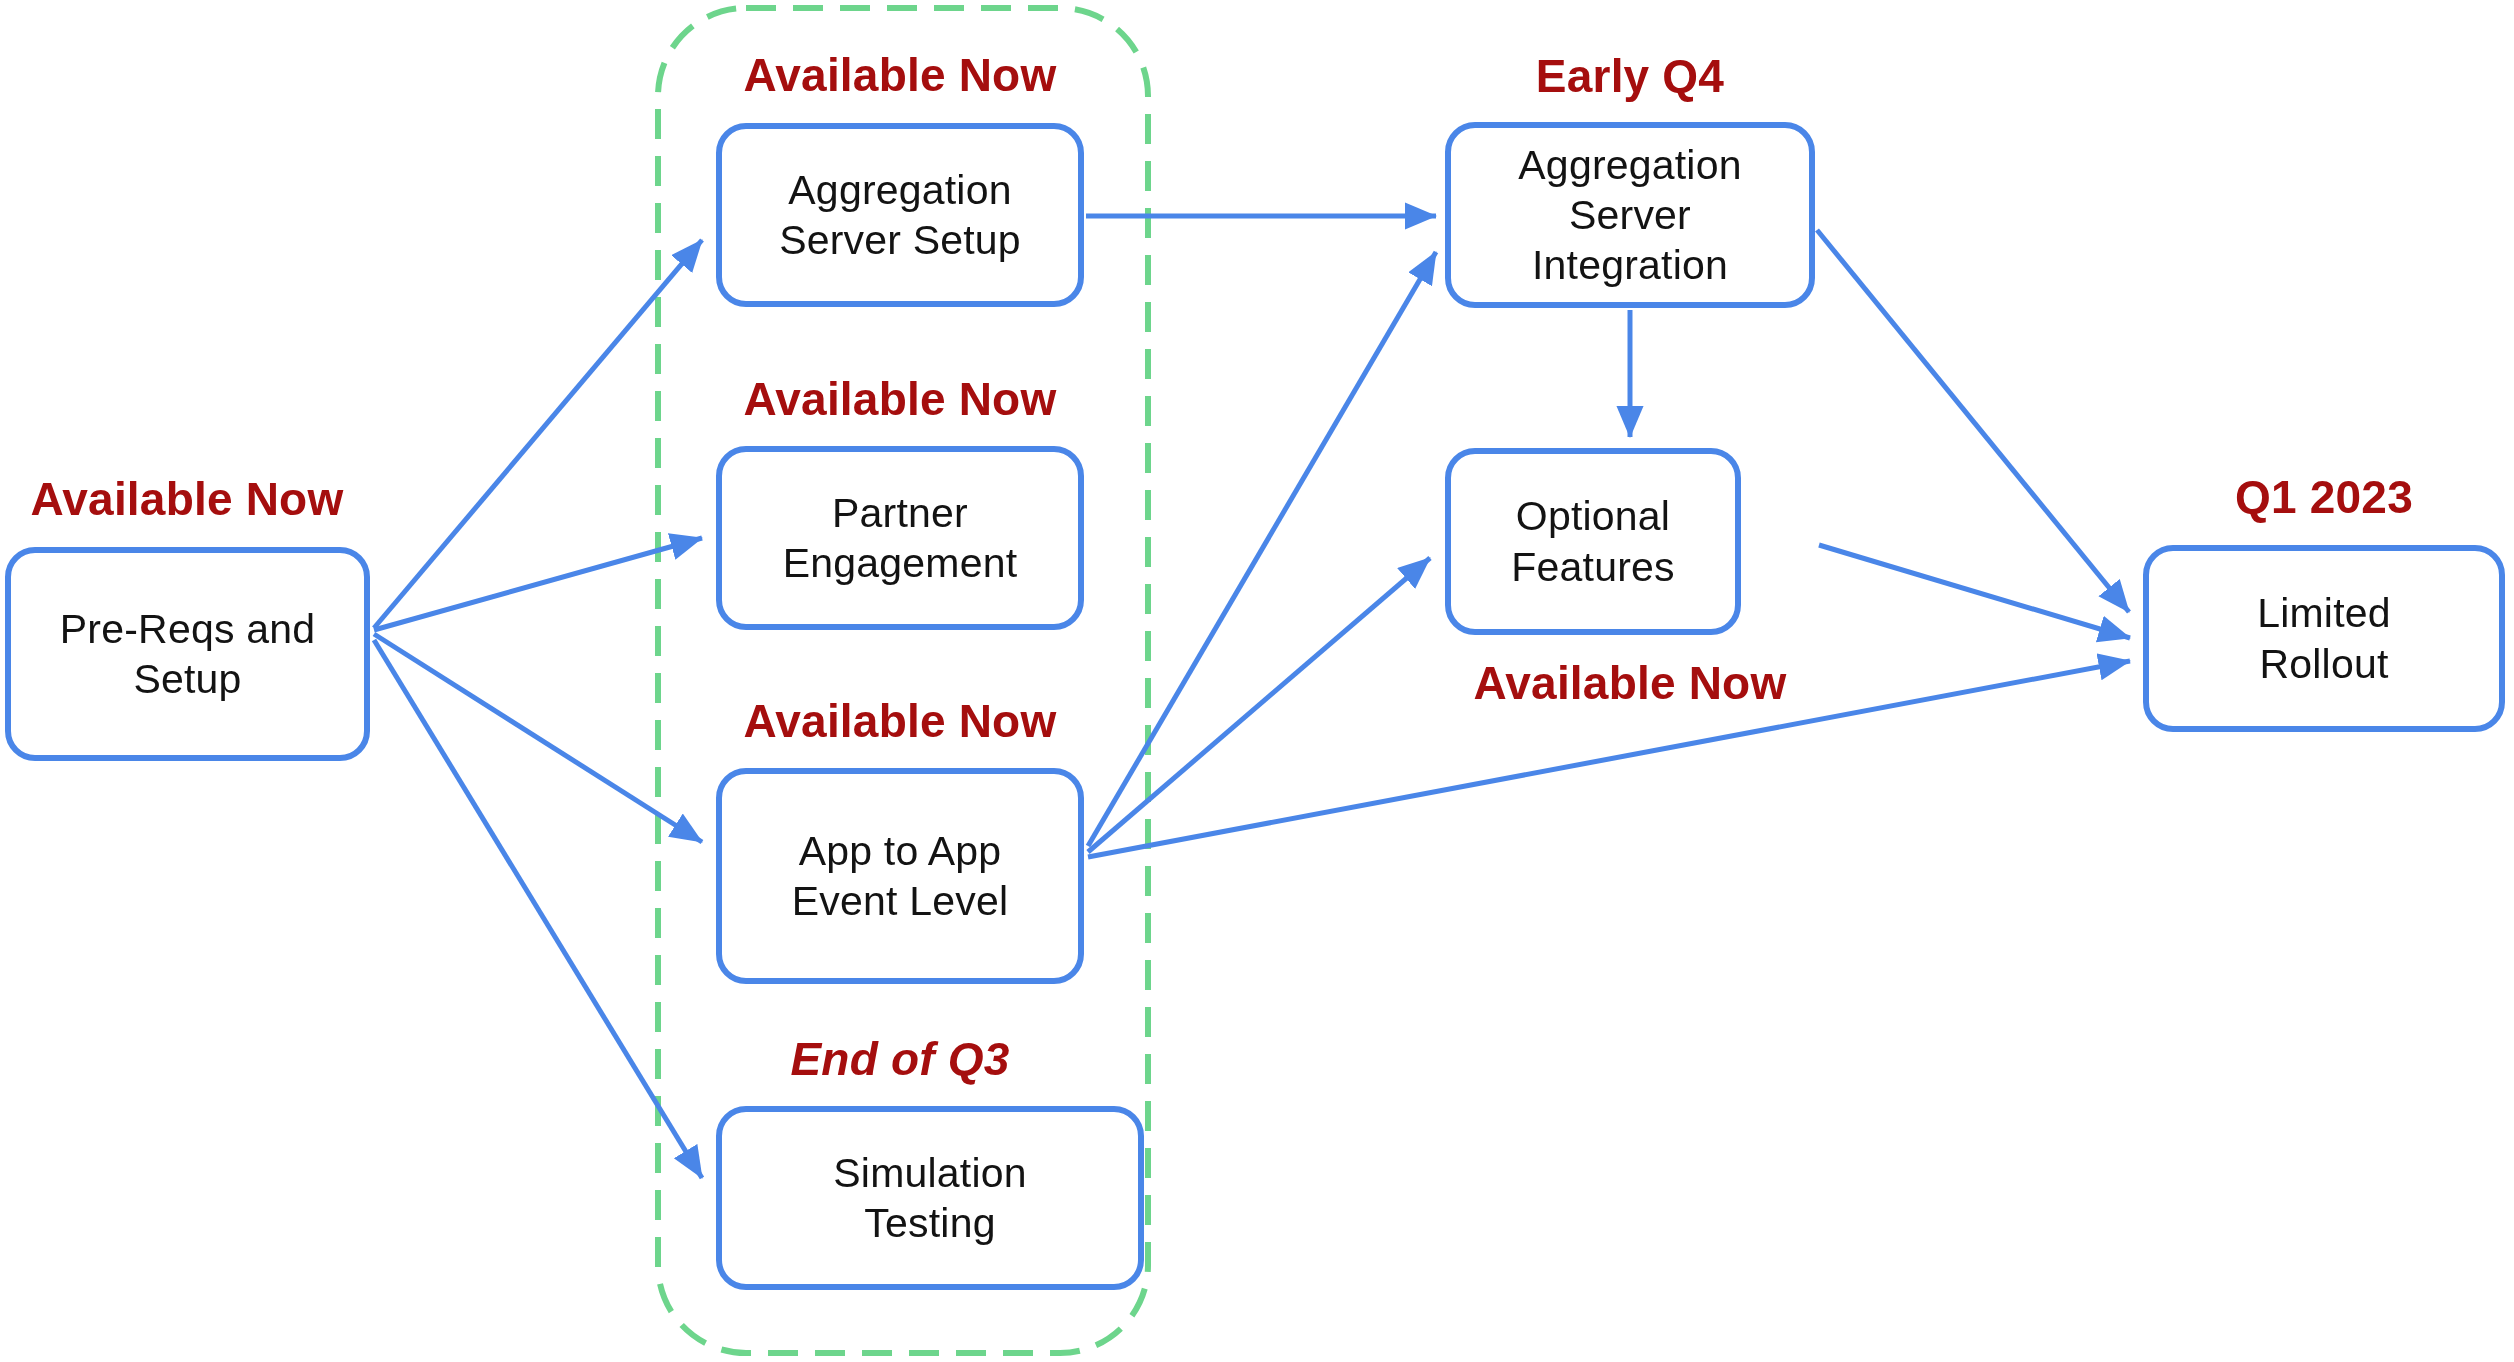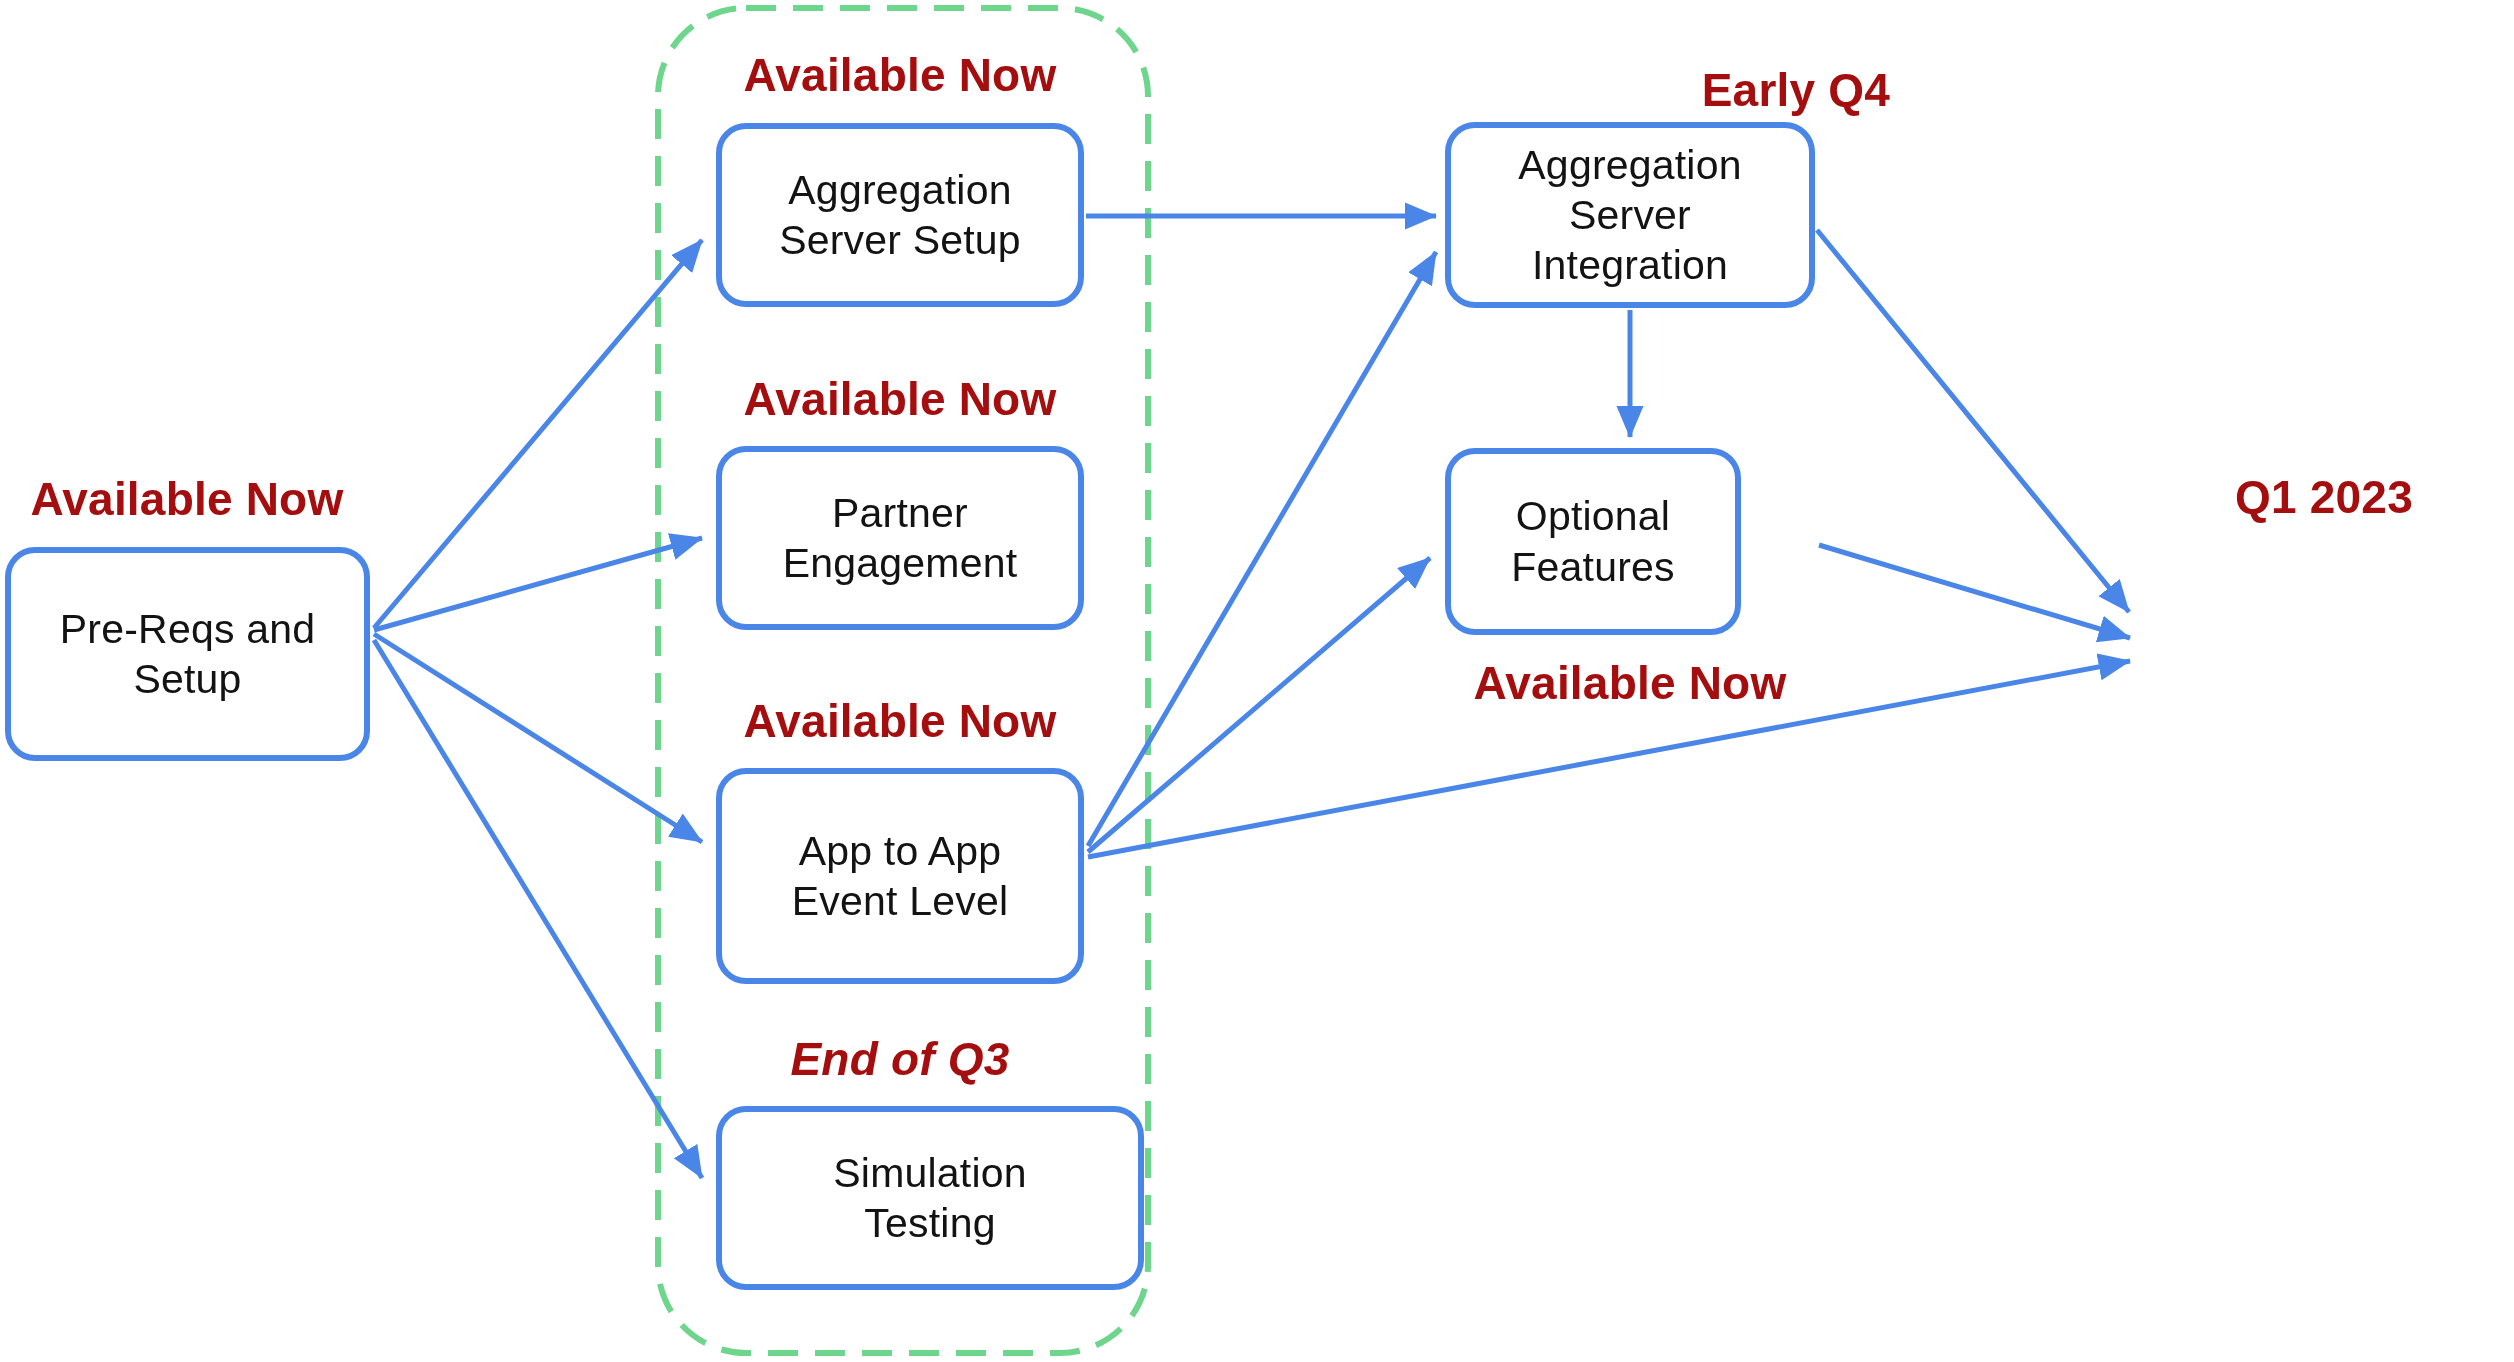--- a/index.html
+++ b/index.html
@@ -79,21 +79,21 @@
       <line x1="1817" y1="230" x2="2129" y2="612" marker-end="url(#arrowhead)"></line>
       <line x1="1819" y1="545" x2="2130" y2="638" marker-end="url(#arrowhead)"></line>
     </g>
   </svg>
 
   <div class="timeline-label" style="left:-73px; top:477px;">Available Now</div>
   <div class="timeline-label" style="left:640px; top:53px;">Available Now</div>
   <div class="timeline-label" style="left:640px; top:377px;">Available Now</div>
   <div class="timeline-label" style="left:640px; top:699px;">Available Now</div>
   <div class="timeline-label" style="left:640px; top:1037px;font-style:italic;">End of Q3</div>
-  <div class="timeline-label" style="left:1370px; top:68px;text-align:right;">Early Q4</div>
+  <div class="timeline-label" style="left:1370px; top:54px;">Early Q4</div>
   <div class="timeline-label" style="left:1370px; top:661px;">Available Now</div>
   <div class="timeline-label" style="left:2064px; top:475px;">Q1 2023</div>
 
   <div class="node" style="left:5px; top:547px; width:365px; height:214px;">
     <span class="node-label">Pre-Reqs and
 Setup</span>
   </div>
 
   <div class="node" style="left:716px; top:123px; width:368px; height:184px;">
     <span class="node-label">Aggregation
@@ -119,14 +119,18 @@
     <span class="node-label">Aggregation
 Server
 Integration</span>
   </div>
 
   <div class="node" style="left:1445px; top:448px; width:296px; height:187px;">
     <span class="node-label">Optional
 Features</span>
   </div>
 
+  <div class="node" style="left:2143px; top:545px; width:362px; height:187px;">
+    <span class="node-label">Limited
+Rollout</span>
+  </div>
 
 </div>
 
 </body></html>

